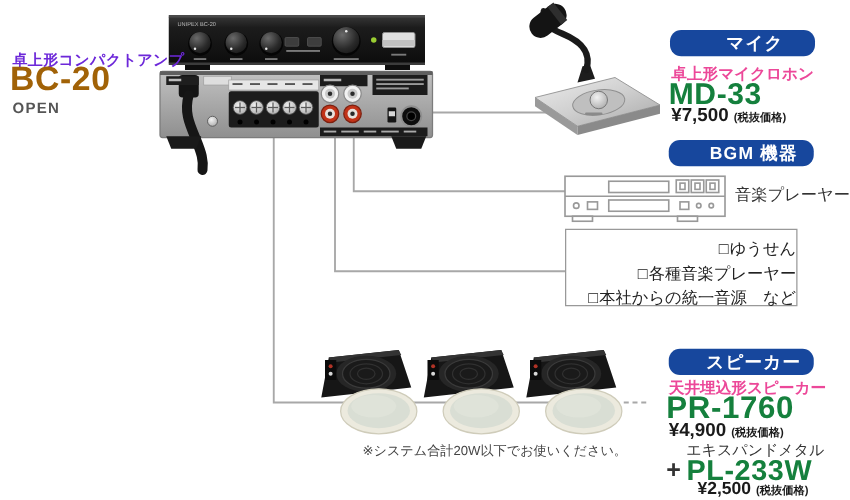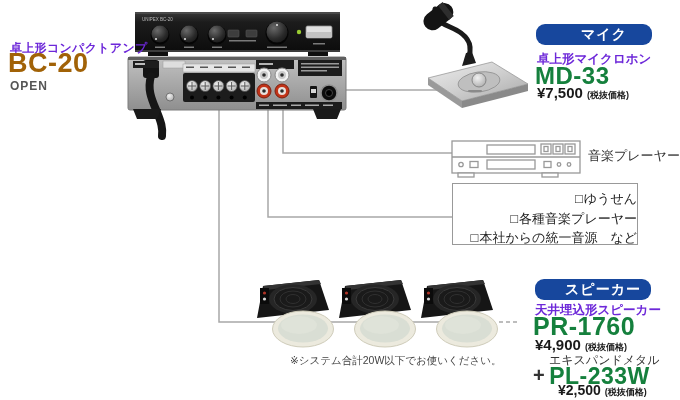--- a/index.html
+++ b/index.html
@@ -19,21 +19,21 @@
   .badge{
     position:absolute;z-index:3;width:96px;height:21px;background:#17479d;border-radius:9px;
     color:#fff;font-size:14px;font-weight:bold;display:flex;align-items:center;justify-content:center;
     letter-spacing:1px;
     padding-left:20px;
   }
   .badge-mic{left:536px;top:24px;}
   .badge-bgm{left:535px;top:112px;}
   .badge-speaker{left:535px;top:279px;}
 
-  .product-type{font-size:12.5px;font-weight:bold;color:#6d28d9;}
+  .product-type{font-size:12.5px;font-weight:bold;color:#ec4899;}
   .model-blue{font-weight:bold;color:#15803d;letter-spacing:.5px;}
   .price-row{font-weight:bold;color:#1a1a1a;font-size:15px;}
   .price-note{font-size:9px;font-weight:bold;color:#1a1a1a;}
 
   .mic-type{left:537px;top:51px;}
   .mic-model{left:535px;top:62px;font-size:24px;}
   .mic-price{left:537px;top:84px;}
 
   .player-label{left:588px;top:147px;font-size:13px;color:#333;}
 
@@ -276,20 +276,21 @@
   <div class="txt amp-state">OPEN</div>
 
   <div class="badge badge-mic">マイク</div>
   <div class="txt product-type mic-type">卓上形マイクロホン</div>
   <div class="txt model-blue mic-model">MD-33</div>
   <div class="txt price-row mic-price">
     <span>¥7,500</span>
     <span class="price-note">(税抜価格)</span>
   </div>
 
+  <div class="badge badge-bgm">BGM 機器</div>
   <div class="txt player-label">音楽プレーヤー</div>
   <div class="option-box">
     <div class="option-line"><span class="cb">□</span><span>ゆうせん</span></div>
     <div class="option-line"><span class="cb">□</span><span>各種音楽プレーヤー</span></div>
     <div class="option-line"><span class="cb">□</span><span>本社からの統一音源　など</span></div>
   </div>
 
   <div class="badge badge-speaker">スピーカー</div>
   <div class="txt product-type spk-type">天井埋込形スピーカー</div>
   <div class="txt model-blue spk-model">PR-1760</div>

